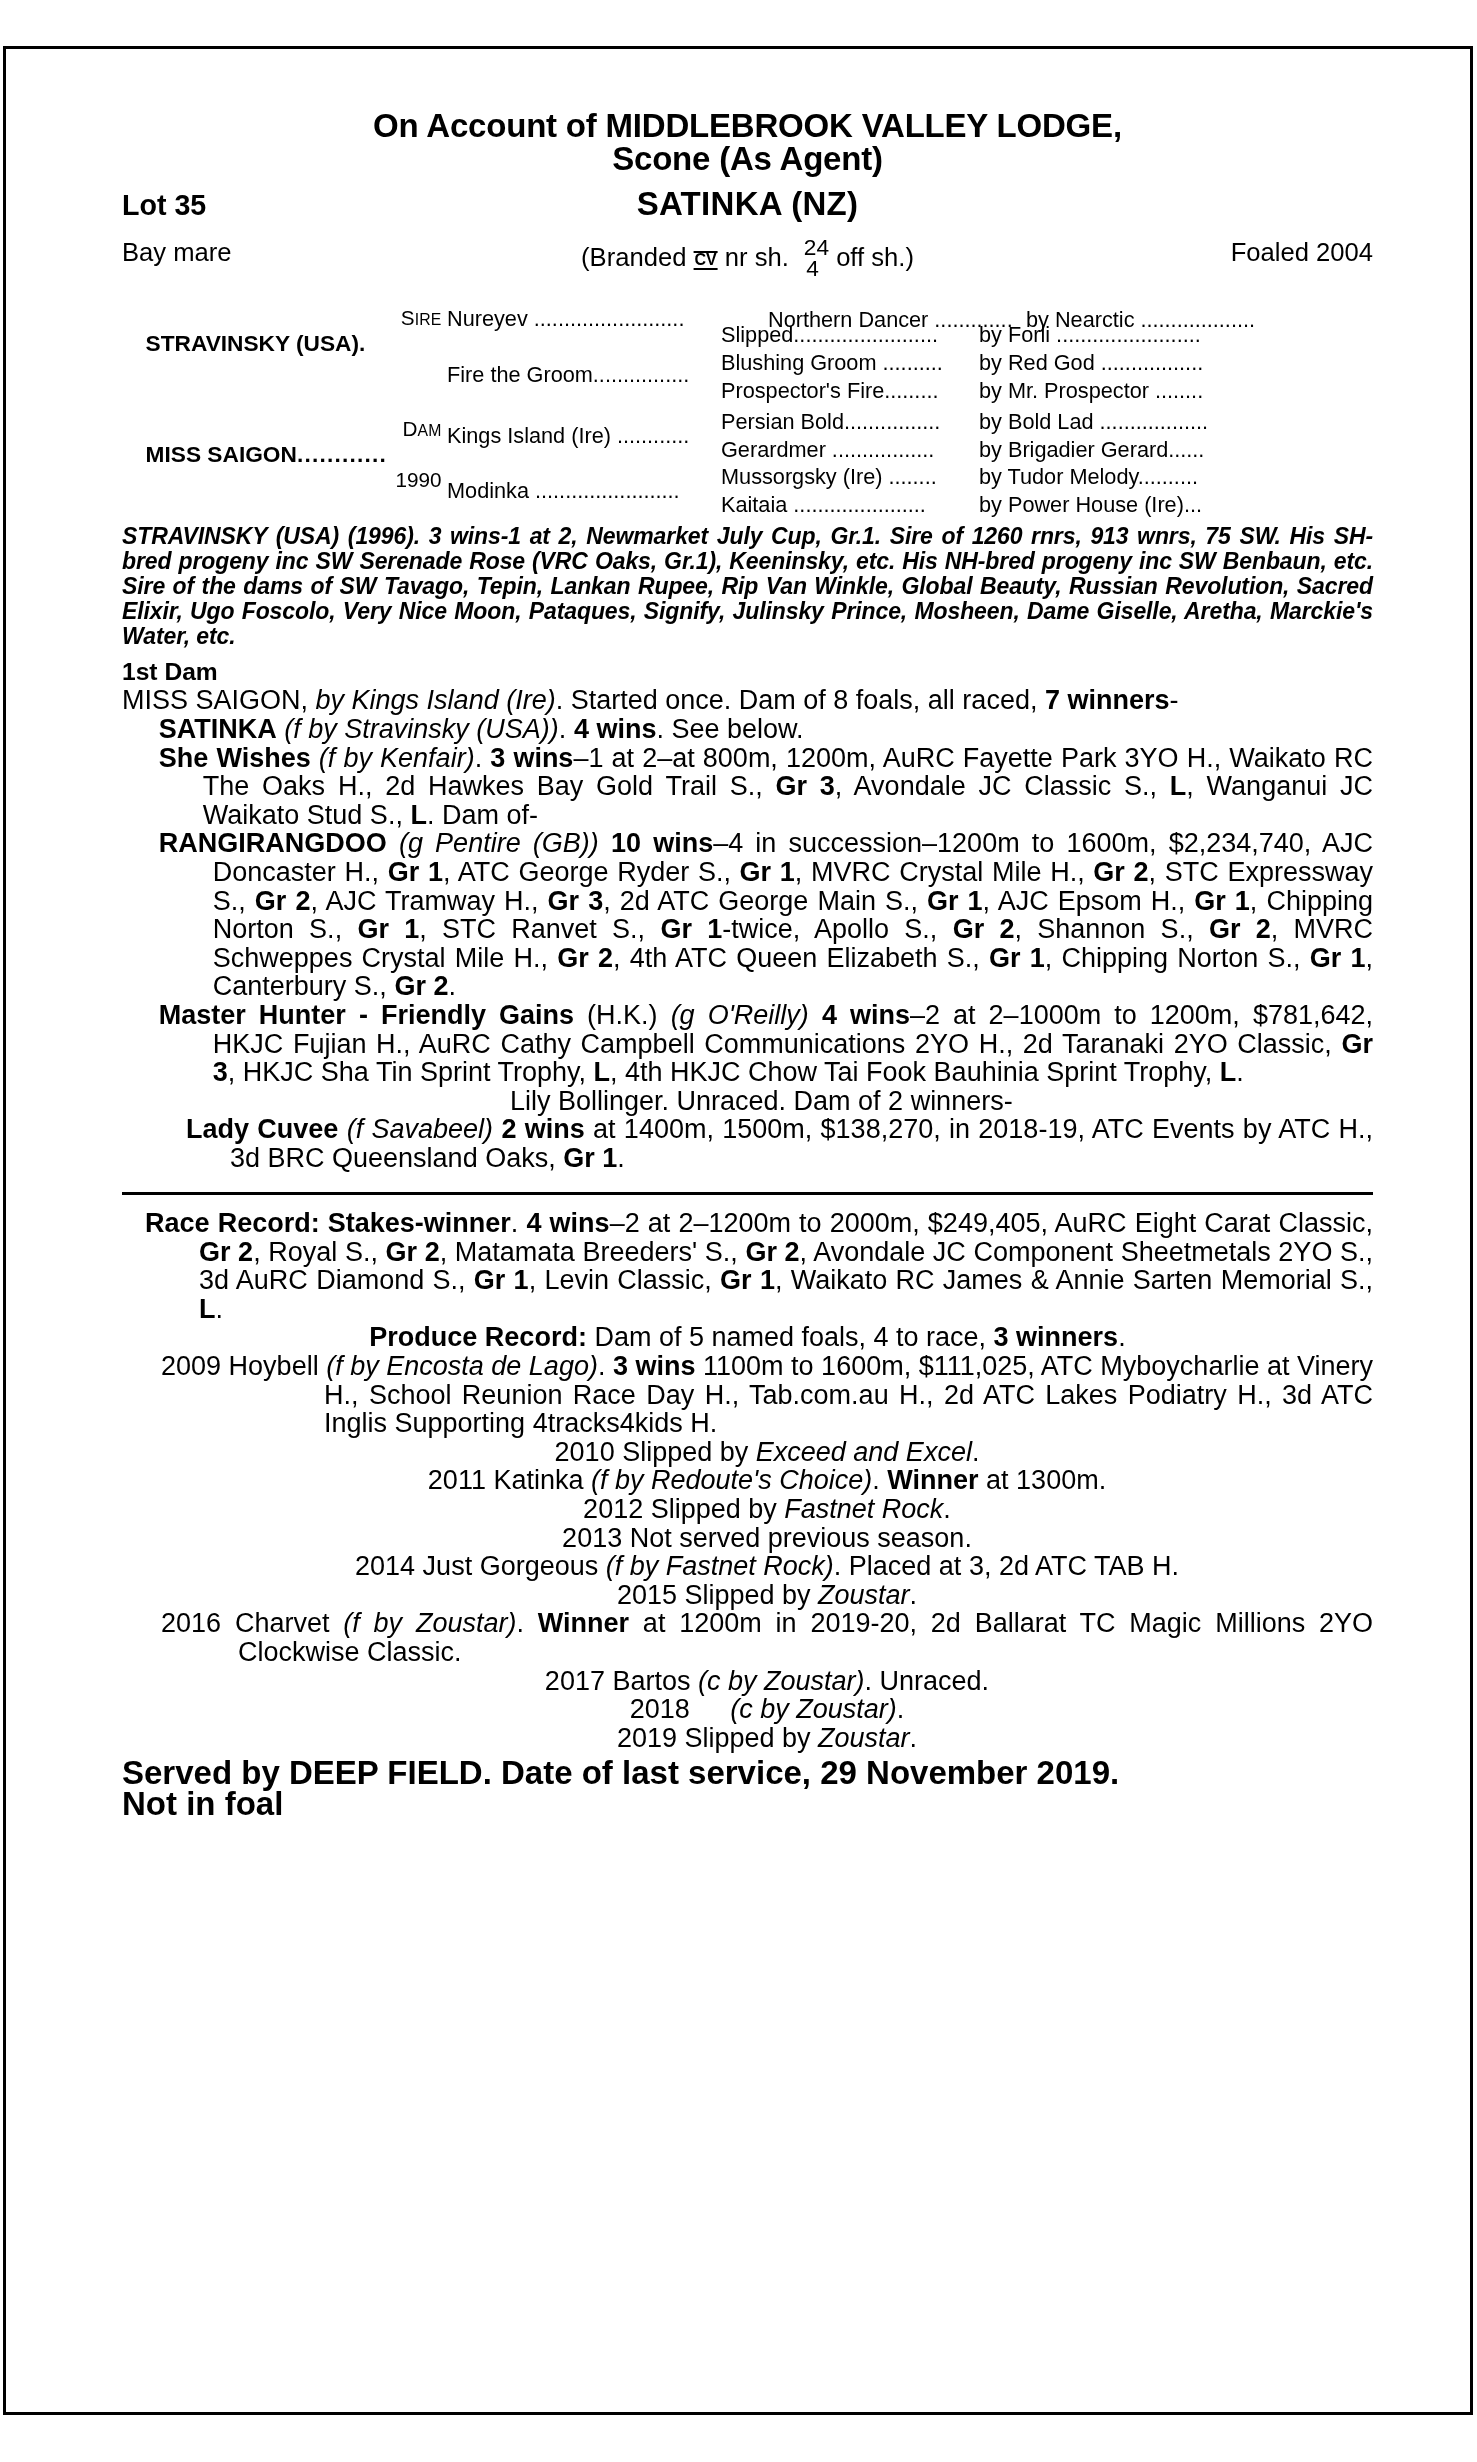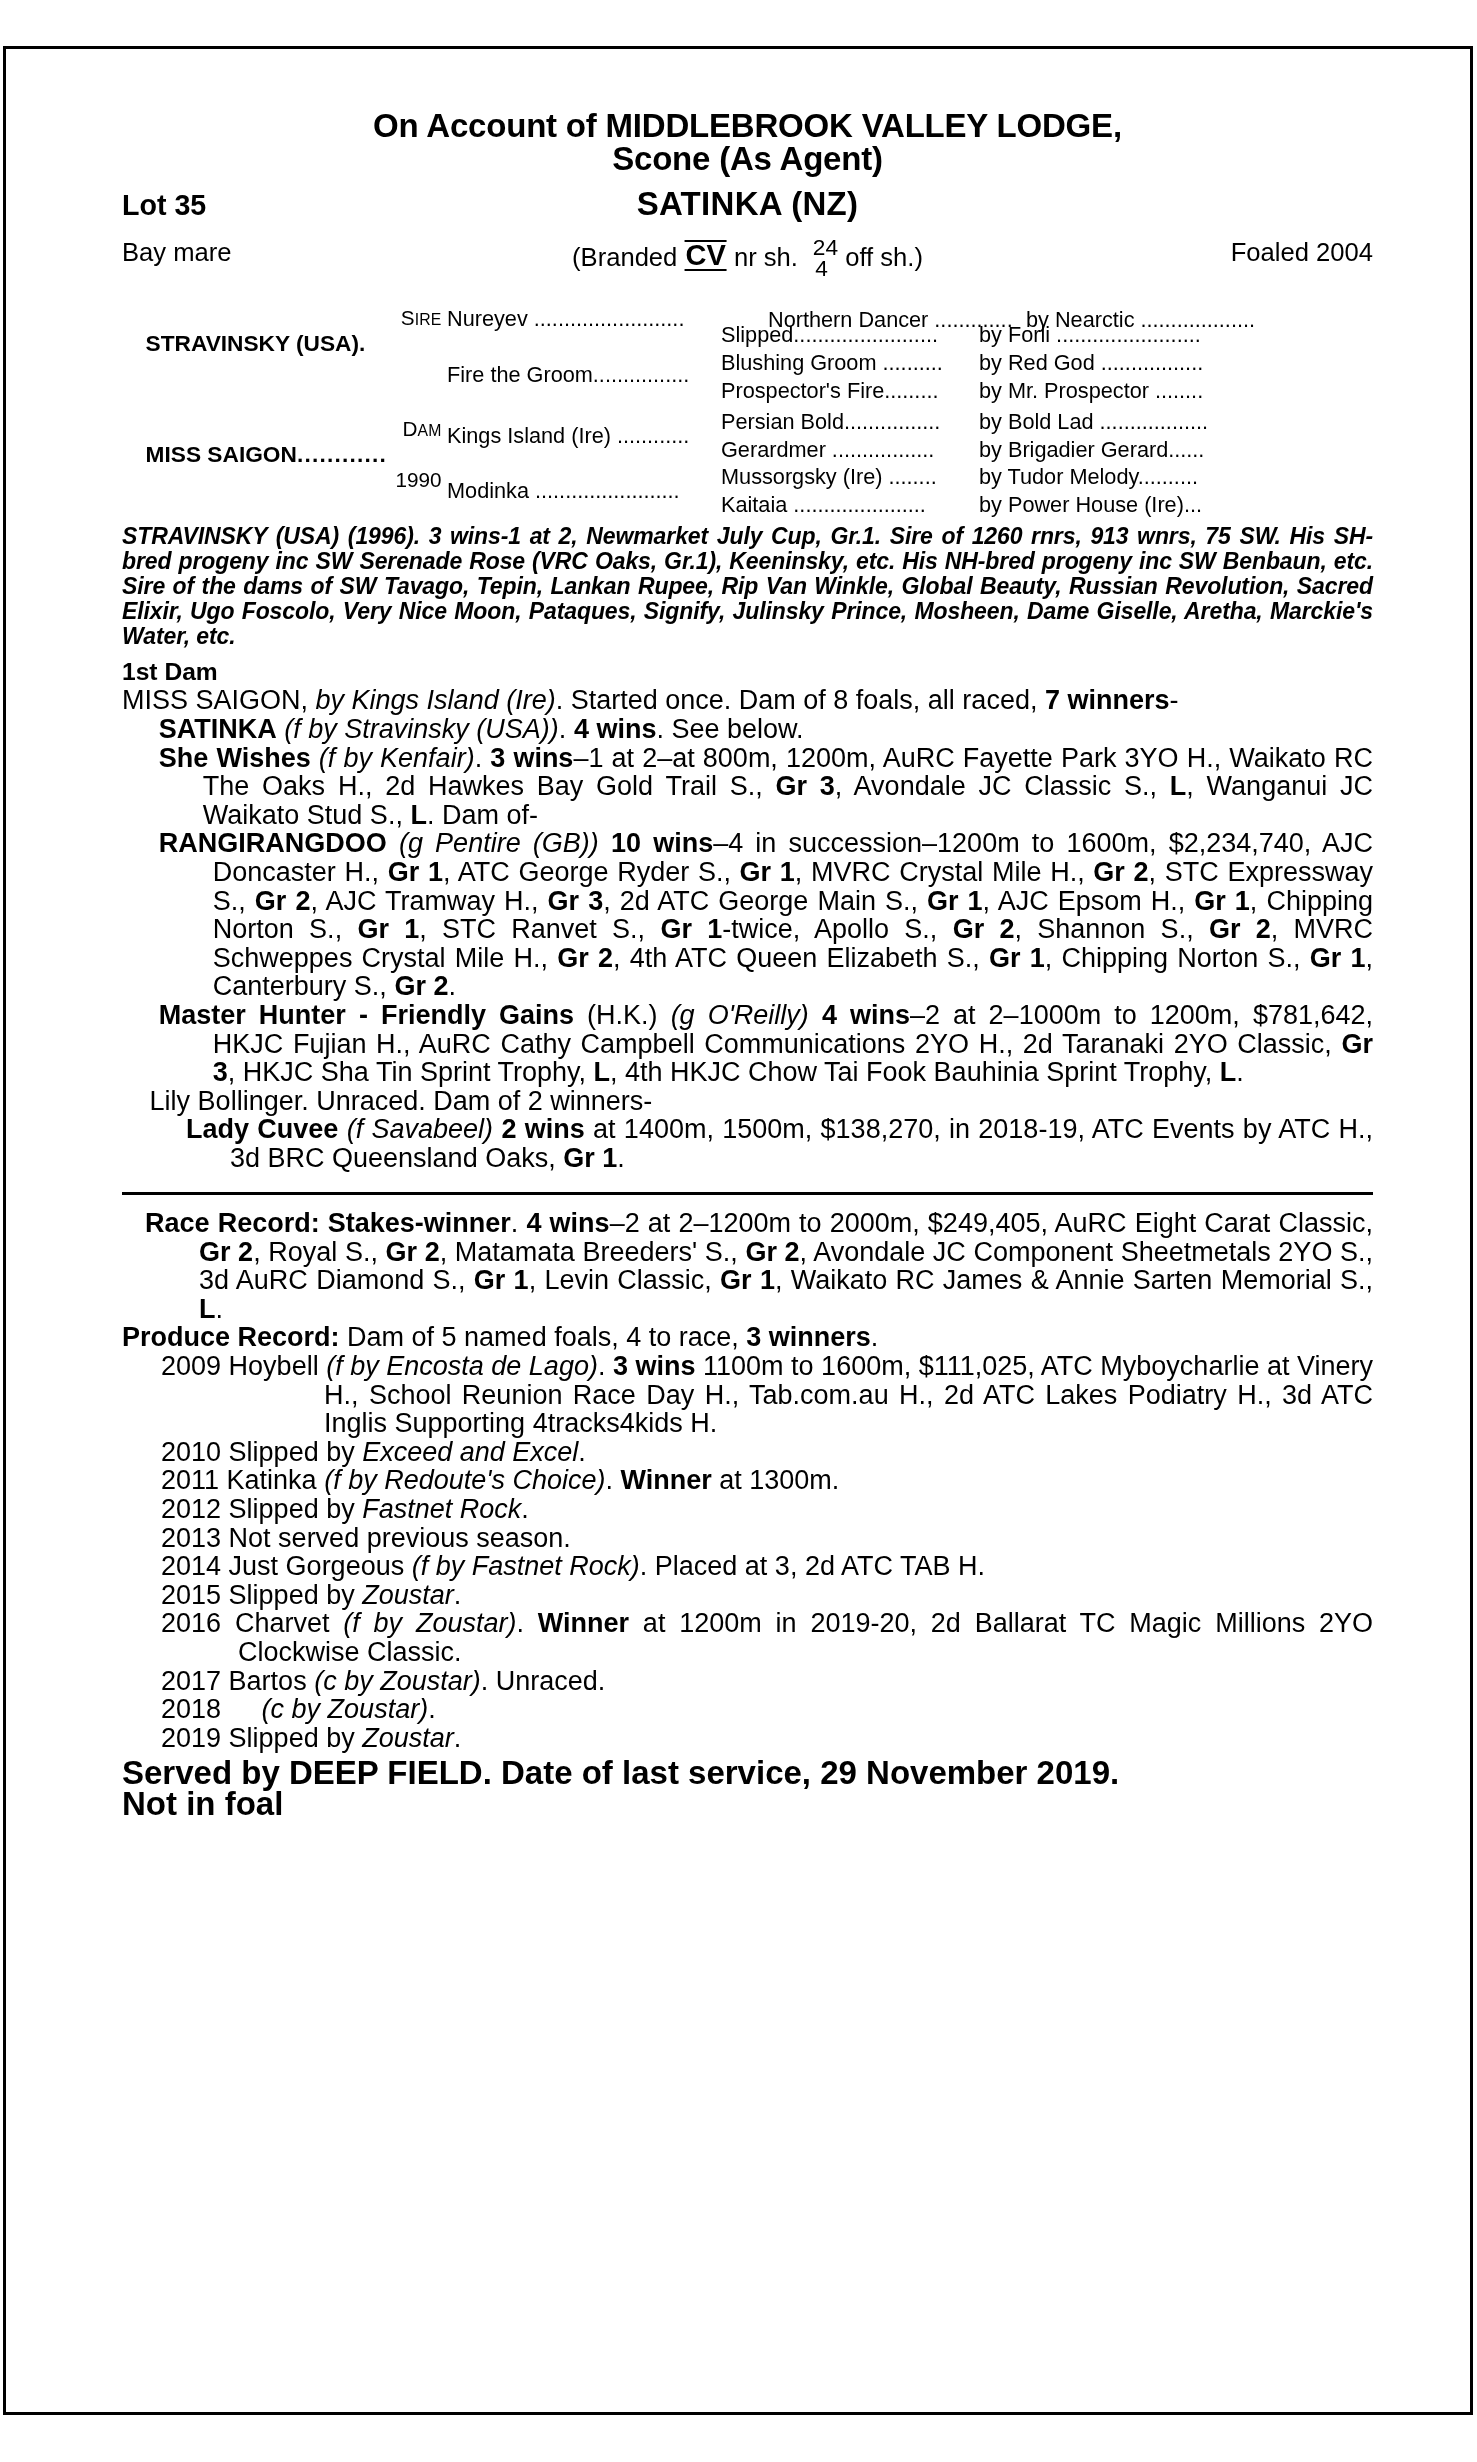--- a/index.html
+++ b/index.html
@@ -74,21 +74,21 @@
     top: 7.9px;
     transform: translateX(-50%);
     white-space: nowrap;
   }
   .brandmark {
     display: inline-block;
     border-top: 2px solid #000;
     border-bottom: 2px solid #000;
     line-height: 0.92;
     padding: 0 1px;
-    font-size: 29px;
+    font-size: 16px;
     font-weight: 600;
     vertical-align: 1px;
   }
   .frac {
     display: inline-block;
     vertical-align: middle;
     text-align: center;
     font-size: 22.7px;
     line-height: 21.7px;
     width: 33px;
@@ -177,21 +177,21 @@
     font-weight: bold;
     font-size: 24.6px;
     margin-top: 9.9px;
   }
   p.blk {
     margin: 0;
     font-size: 27px;
     line-height: 28.6px;
     text-align: justify;
   }
-  p.nj { text-align: left; }
+  p.nj { text-align: center; }
   .hang-s { padding-left: 67px; text-indent: -44px; }
   .hang-m { padding-left: 77px; text-indent: -54px; }
   .hang-d { padding-left: 61px; text-indent: -61px; }
   .b { font-weight: bold; }
   .it { font-style: italic; }
 
   hr.rule {
     border: none;
     border-top: 3px solid #000;
     margin: 19.7px 0 13.8px 0;

